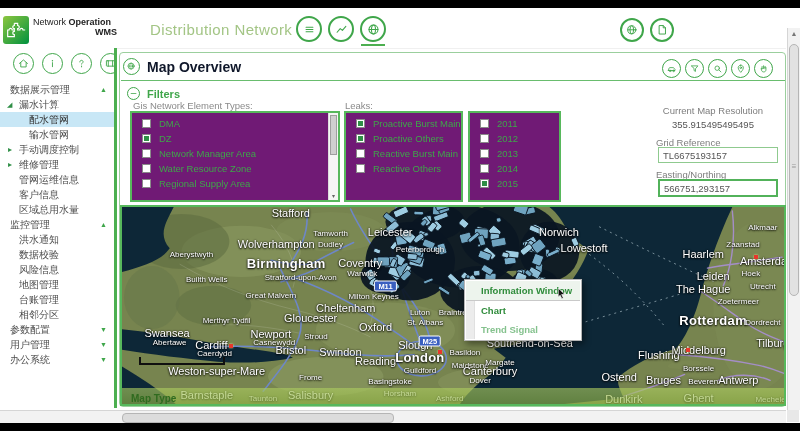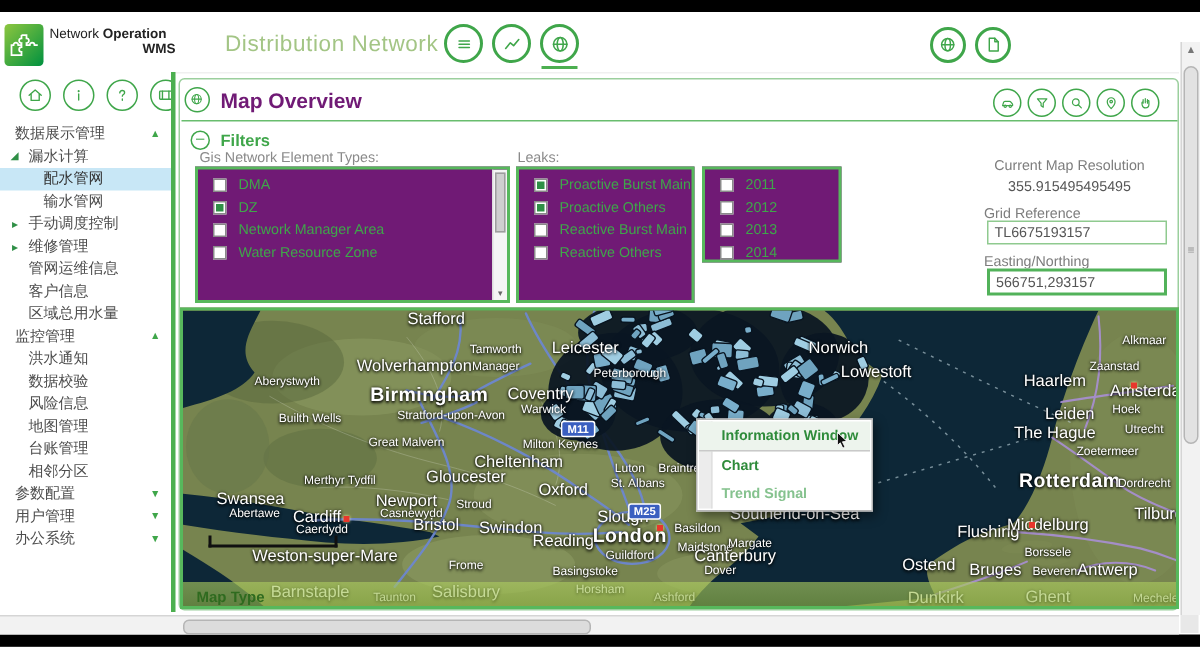--- a/index.html
+++ b/index.html
@@ -43,21 +43,21 @@
   .sb-item.ind2{padding-left:29px;}
   .sb-item.active{background:#c8e7f6;color:#333;}
   .sb-item .tri-col,.sb-item .tri-exp{position:absolute;left:8px;top:0;font-size:8px;color:#2f8f46;}
   .sb-item .tri-exp{font-size:7px;left:7px;}
   .sb-item .sec-arrow{position:absolute;right:7px;top:0;font-size:7px;color:#3fa64a;}
   .divider{position:absolute;left:114px;top:40px;width:3px;height:360px;background:#4caf50;}
 
   
   .content-frame{position:absolute;left:119px;top:44px;width:667px;height:355px;border:1px solid #9bcf9d;border-radius:4px;box-sizing:border-box;}
   .panel-title-row{position:absolute;left:123px;top:50px;display:flex;align-items:center;gap:7px;}
-  .panel-title{font-size:14px;font-weight:600;color:#701a75;}
+  .panel-title{font-size:14px;font-weight:600;color:#0f172a;}
   .panel-underline{position:absolute;left:121px;top:72px;width:664px;height:1px;background:#69bd6e;}
   .map-toolbar{position:absolute;left:662px;top:51px;display:flex;gap:4px;}
   .filters-row{position:absolute;left:127px;top:79px;display:flex;align-items:center;gap:7px;}
   .minus-toggle{width:13px;height:13px;border:1.5px solid #3fa64a;border-radius:50%;color:#3fa64a;
                 font-size:10px;line-height:10px;text-align:center;box-sizing:border-box;background:#fff;}
   .filters-label{font-size:11px;font-weight:bold;color:#3fa64a;}
   .box-label{position:absolute;font-size:9.5px;color:#8a8a8a;}
   .lb{position:absolute;border:2px solid #57b85c;background:#701a75;box-sizing:border-box;overflow:hidden;padding-top:3px;}
   .lb-row{display:flex;align-items:center;height:15px;padding-left:10px;gap:8px;}
   .cb{position:relative;width:9px;height:9px;border:1px solid #8a8a8a;background:#fff;box-sizing:border-box;flex:0 0 auto;}
@@ -278,20 +278,24 @@
           <span class="lb-label">DZ</span>
         </div>
         <div class="lb-row">
           <span class="cb"></span>
           <span class="lb-label">Network Manager Area</span>
         </div>
         <div class="lb-row">
           <span class="cb"></span>
           <span class="lb-label">Water Resource Zone</span>
         </div>
+        <div class="lb-row">
+          <span class="cb"></span>
+          <span class="lb-label">Regional Supply Area</span>
+        </div>
         <div class="lb-scroll">
         <div class="lb-thumb"></div>
         <div class="lb-arrow">▾</div>
       </div>
       </div>
     <div class="lb" id="leaks-box" style="left:344px;top:103px;width:119px;height:91px;">
         <div class="lb-row">
           <span class="cb checked"></span>
           <span class="lb-label">Proactive Burst Main</span>
         </div>
@@ -301,21 +305,21 @@
         </div>
         <div class="lb-row">
           <span class="cb"></span>
           <span class="lb-label">Reactive Burst Main</span>
         </div>
         <div class="lb-row">
           <span class="cb"></span>
           <span class="lb-label">Reactive Others</span>
         </div>
       </div>
-    <div class="lb" id="years-box" style="left:468px;top:103px;width:93px;height:64px;">
+    <div class="lb" id="years-box" style="left:468px;top:103px;width:93px;height:91px;">
         <div class="lb-row">
           <span class="cb"></span>
           <span class="lb-label">2011</span>
         </div>
         <div class="lb-row">
           <span class="cb"></span>
           <span class="lb-label">2012</span>
         </div>
         <div class="lb-row">
           <span class="cb"></span>
@@ -512,21 +516,21 @@
             <rect x="358.8672303398748" y="28.849399485644547" width="5.924066240666434" height="10.336725814267993" rx="1.5" transform="rotate(-17.8 361.8 34.0)" fill="#6fa3bf" stroke="#081420" stroke-width="0.9"></rect>
             <rect x="409.6282425502885" y="20.395964617517784" width="13.61182695790194" height="5.521120244637132" rx="1.5" transform="rotate(23.3 416.4 23.2)" fill="#9fcde2" stroke="#081420" stroke-width="0.9"></rect>
             <rect x="280.06135993880054" y="66.54473706192861" width="10.893035693792626" height="5.988945577293634" rx="1.5" transform="rotate(-44.9 285.5 69.5)" fill="#6fa3bf" stroke="#081420" stroke-width="0.9"></rect>
           </g>
       </svg>
       <div id="map-labels">
           <span class="city md" style="left: 25.5%; top: 3%;">Stafford</span>
           <span class="city sm" style="left: 31.5%; top: 13%;">Tamworth</span>
           <span class="city md" style="left: 40.5%; top: 12.5%;">Leicester</span>
           <span class="city md" style="left: 23.3%; top: 19%;">Wolverhampton</span>
-          <span class="city sm" style="left: 31.5%; top: 19%;">Manager</span>
+          <span class="city sm" style="left: 31.5%; top: 19%;">Dudley</span>
           <span class="city lg" style="left: 24.8%; top: 28.5%;">Birmingham</span>
           <span class="city md" style="left: 36%; top: 28.5%;">Coventry</span>
           <span class="city sm" style="left: 36.3%; top: 33.5%;">Warwick</span>
           <span class="city sm" style="left: 27%; top: 35.5%;">Stratford-upon-Avon</span>
           <span class="city sm" style="left: 45%; top: 21.5%;">Peterborough</span>
           <span class="city md" style="left: 66%; top: 12.5%;">Norwich</span>
           <span class="city md" style="left: 69.8%; top: 21%;">Lowestoft</span>
           <span class="city sm" style="left: 10.5%; top: 24%;">Aberystwyth</span>
           <span class="city sm" style="left: 12.8%; top: 36.5%;">Builth Wells</span>
           <span class="city sm" style="left: 22.5%; top: 44.5%;">Great Malvern</span>

